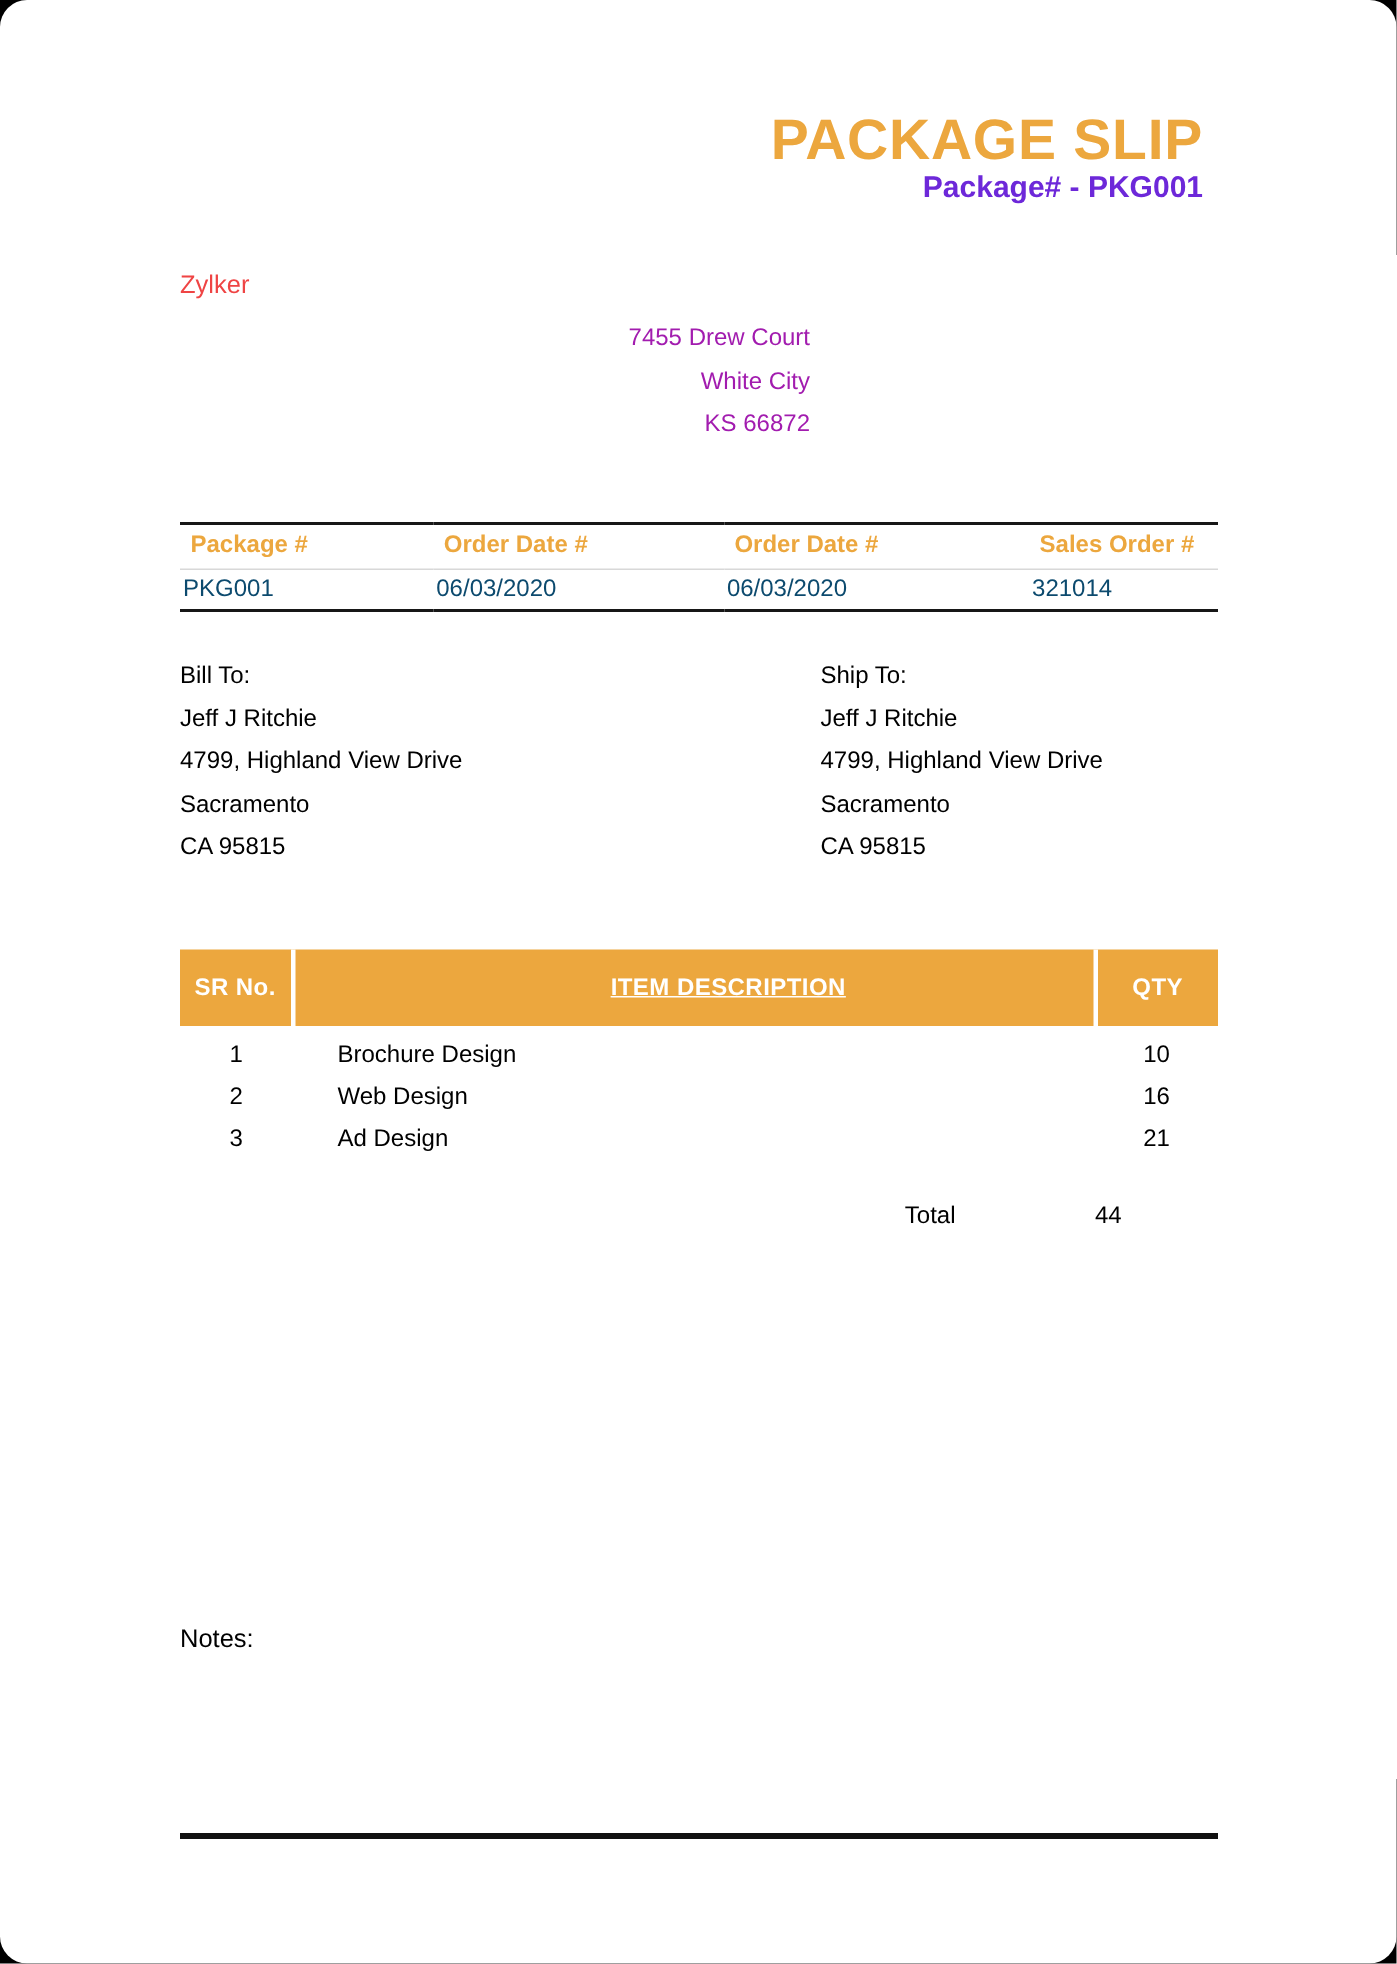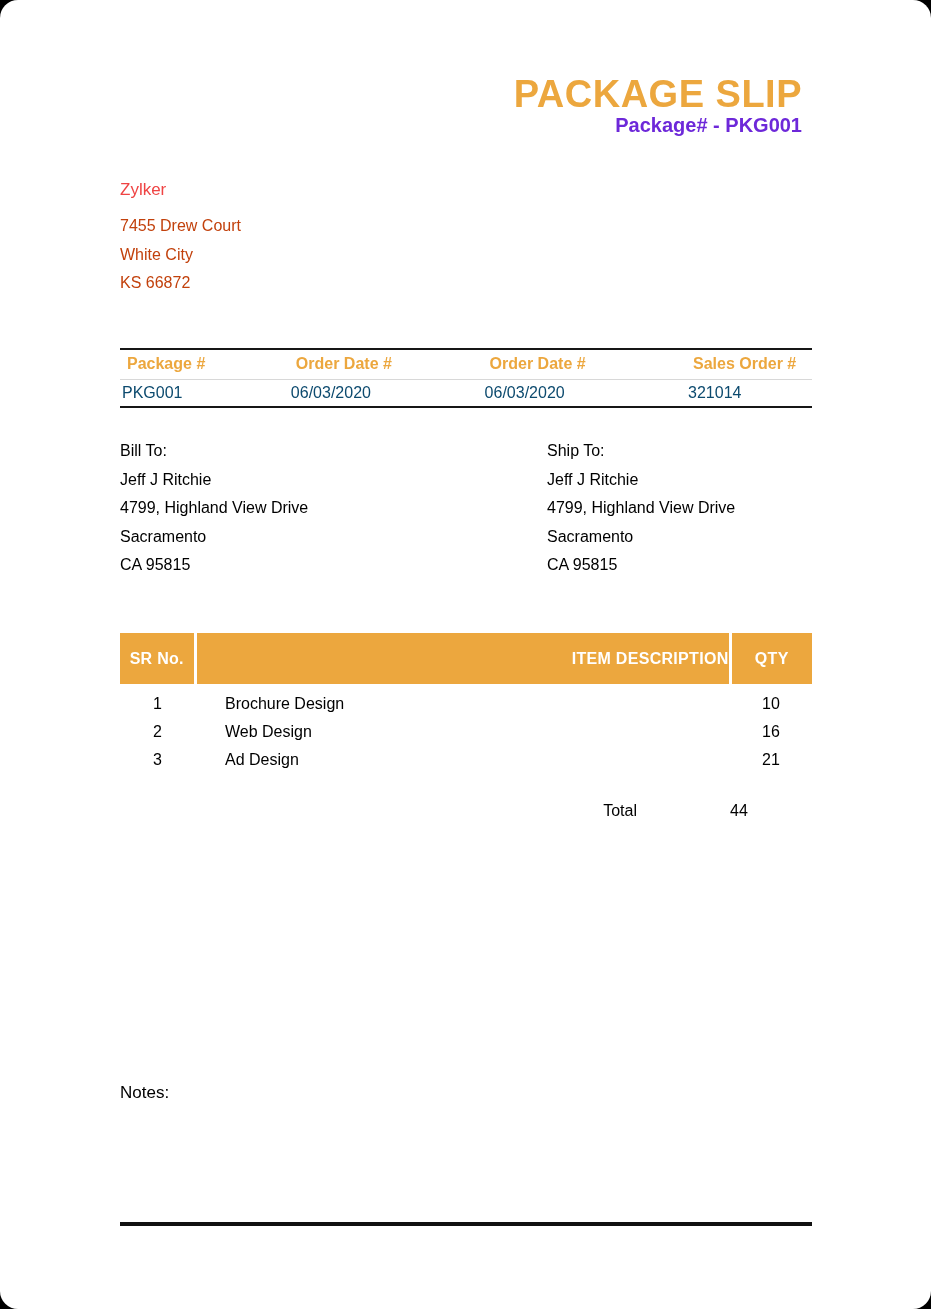--- a/index.html
+++ b/index.html
@@ -22,21 +22,21 @@
   .doc-header { position:absolute; top:74px; left:120px; width:682px; text-align:right; }
   .doc-title {
     font-size:38px; font-weight:700; letter-spacing:.5px;
     line-height:40px; color:var(--accent);
   }
   .pkg-line { margin-top:0; font-size:20px; font-weight:700; color:#6d28d9; }
 
   
   .company { position:absolute; top:178px; left:120px; width:420px; }
   .company-name { font-size:17px; line-height:24px; color:#ef4444; margin-bottom:10px; }
-  .company .addr-line { font-size:16px; line-height:28.5px; color:#c2410c; }
+  .company .addr-line { font-size:16px; line-height:28.5px; color:#a21caf;text-align:right; }
 
   
   .meta-table {
     position:absolute; top:348px; left:120px; width:692px;
     border-collapse:collapse;
     border-top:2px solid var(--rule);
     border-bottom:2px solid var(--rule);
   }
   .meta-table col.mc1 { width:24.4%; }
   .meta-table col.mc2 { width:28%; }
@@ -59,21 +59,21 @@
     position:absolute; top:633px; left:120px; width:692px;
     border-collapse:collapse;
   }
   .items-table col.ic1 { width:75px; }
   .items-table col.ic3 { width:82px; }
   .items-table th {
     background:var(--accent); color:#ffffff;
     font-size:16px; font-weight:700; letter-spacing:.3px;
     height:51px; text-align:center;
   }
-  .items-table th.col-desc { text-align:right; padding-left:46px; }
+  .items-table th.col-desc { text-align:center; padding-left:46px;text-decoration:underline; }
   .items-table th + th { border-left:3px solid #ffffff; }
   .items-table td { font-size:16px; color:#000; line-height:28px; }
   .items-table tbody tr:first-child td { padding-top:6px; }
   .items-table td.cell-sr  { text-align:center; }
   .items-table td.cell-desc{ padding-left:30px; }
   .items-table td.cell-qty { text-align:center; }
 
   
   .total-row {
     position:absolute; top:798px; left:120px; width:692px;

